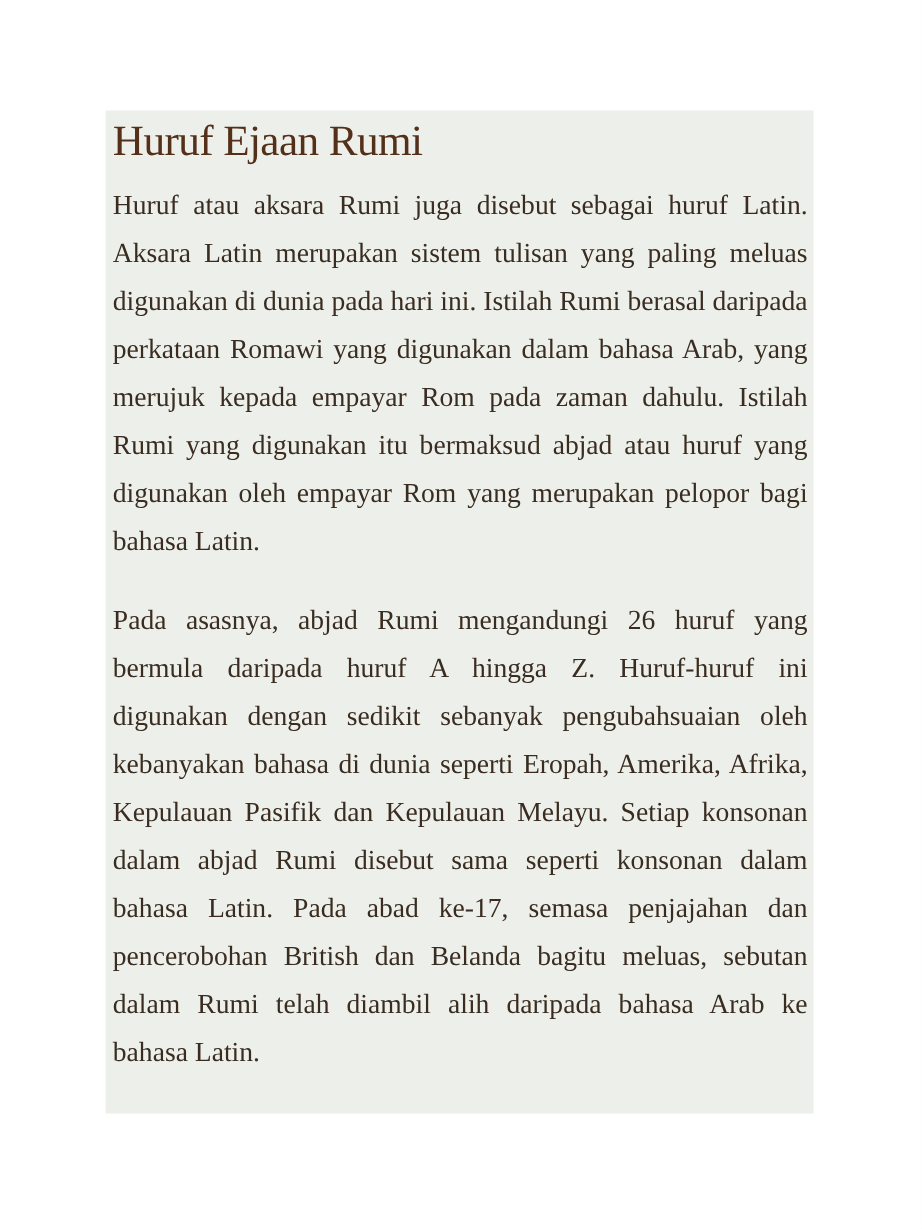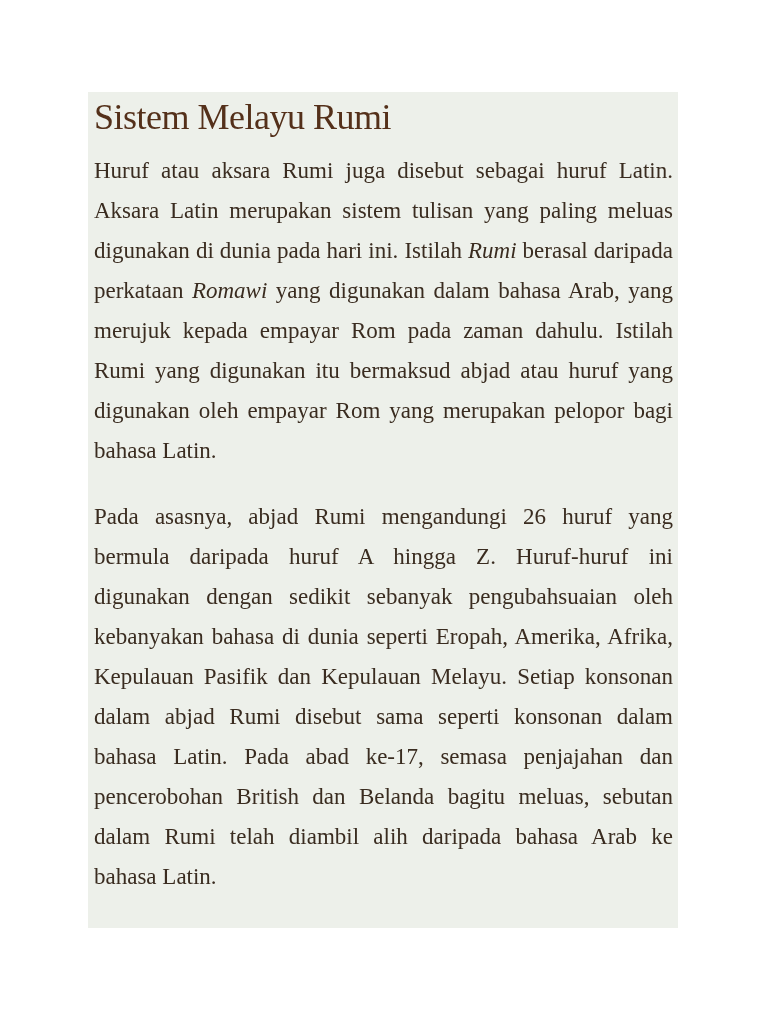--- a/index.html
+++ b/index.html
@@ -36,29 +36,28 @@
     letter-spacing: -0.5px;
   }
   .body-text {
     font-size: 23px;
     line-height: 40px;
     color: #3a2c20;
     text-align: justify;
     margin: 0 0 26px 0;
   }
   .body-text .it {
-    font-style: italic;
   }
 </style>
 </head>
 <body>
 
 <div class="canvas">
   <div class="page">
-    <h1 class="title">Sistem Melayu Rumi</h1>
+    <h1 class="title">Huruf Ejaan Rumi</h1>
     <p class="body-text">
       <span>Huruf atau aksara Rumi juga disebut sebagai huruf Latin. Aksara Latin merupakan sistem tulisan yang paling meluas digunakan di dunia pada hari ini. Istilah </span><span class="it">Rumi</span><span> berasal daripada perkataan </span><span class="it">Romawi</span><span> yang digunakan dalam bahasa Arab, yang merujuk kepada empayar Rom pada zaman dahulu. Istilah Rumi yang digunakan itu bermaksud abjad atau huruf yang digunakan oleh empayar Rom yang merupakan pelopor bagi bahasa Latin.</span>
     </p>
     <p class="body-text">
       <span>Pada asasnya, abjad Rumi mengandungi 26 huruf yang bermula daripada huruf A hingga Z. Huruf-huruf ini digunakan dengan sedikit sebanyak pengubahsuaian oleh kebanyakan bahasa di dunia seperti Eropah, Amerika, Afrika, Kepulauan Pasifik dan Kepulauan Melayu. Setiap konsonan dalam abjad Rumi disebut sama seperti konsonan dalam bahasa Latin. Pada abad ke-17, semasa penjajahan dan pencerobohan British dan Belanda bagitu meluas, sebutan dalam Rumi telah diambil alih daripada bahasa Arab ke bahasa Latin.</span>
     </p>
   </div>
 </div>
 
 </body></html>

